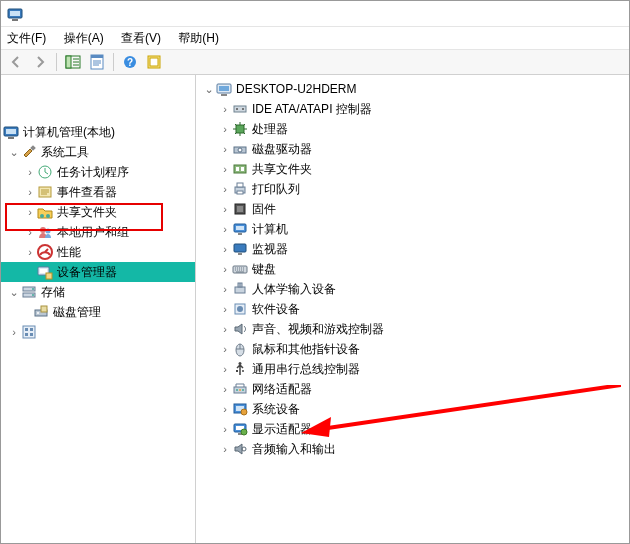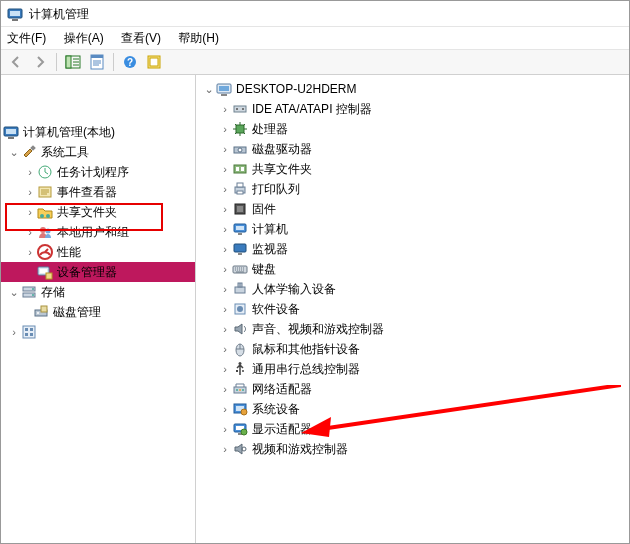--- a/index.html
+++ b/index.html
@@ -11,38 +11,37 @@
   .menubar span { margin-right:14px; cursor:default;text-align:center; }
   .toolbar { height:26px; border-top:1px solid #e5e5e5; border-bottom:1px solid #d0d0d0; background:#f7f7f7; display:flex; align-items:center; padding-left:4px; gap:2px; }
   .tool-sep { width:1px; height:18px; background:#ccc; margin:0 3px; }
   .tool-btn { width:22px; height:22px; display:flex; align-items:center; justify-content:center; border:1px solid transparent; }
   .body { display:flex; height:calc(100% - 26px - 22px - 26px); }
   .left-pane { width:195px; border-right:1px solid #d0d0d0; padding-top:4px; overflow:auto; }
   .right-pane { flex:1; padding-top:4px; overflow:auto; position:relative; }
   .node { display:flex; align-items:center; height:20px; white-space:nowrap; cursor:default; }
   .node .tw { width:14px; text-align:center; color:#6b6b6b; font-size:11px; user-select:none; }
   .node .ic { width:16px; height:16px; margin-right:4px; display:flex; align-items:center; justify-content:center; }
-  .node.selected { background:#be185d; }
+  .node.selected { background:#14b8a6; }
   .highlight-box { position:absolute; border:2px solid #e60000; pointer-events:none; }
   svg { display:block; }
 </style>
 </head>
 <body>
 
 <div class="window">
 
   <div class="titlebar">
     <span class="icon-holder">
       <svg width="16" height="16" viewBox="0 0 16 16">
           <rect x="1" y="3" width="14" height="9" rx="1" fill="#3a7bbd" stroke="#1e4e7a"></rect>
           <rect x="3" y="5" width="10" height="5" fill="#c9e1f5"></rect>
           <rect x="5" y="13" width="6" height="2" fill="#777"></rect>
         </svg>
     </span>
-    <span>计算机管理</span>
   </div>
 
   <div class="menubar">
     <span>文件(F)</span>
     <span>操作(A)</span>
     <span>查看(V)</span>
     <span>帮助(H)</span>
   </div>
 
   <div class="toolbar">
@@ -413,21 +412,21 @@
             <span>显示适配器</span>
           </div>
           <div class="node" style="padding-left: 22px;">
             <span class="tw">›</span>
             <span class="ic">
               <svg width="16" height="16" viewBox="0 0 16 16">
                 <path d="M3 6h3l4-3v10l-4-3H3z" fill="#9aa7b3" stroke="#5a6875"></path>
                 <circle cx="12" cy="8" r="2" fill="none" stroke="#5a6875"></circle>
               </svg>
             </span>
-            <span>视频和游戏控制器</span>
+            <span>音频输入和输出</span>
           </div>
         </div>
 
       <svg style="position:absolute; left:105px; top:310px; pointer-events:none;" width="320" height="60" viewBox="0 0 320 60">
         <path d="M320 0 L20 44" stroke="#ff0000" stroke-width="4"></path>
         <path d="M0 48 L30 32 L28 52 Z" fill="#ff0000"></path>
       </svg>
     </div>
 
   </div>

